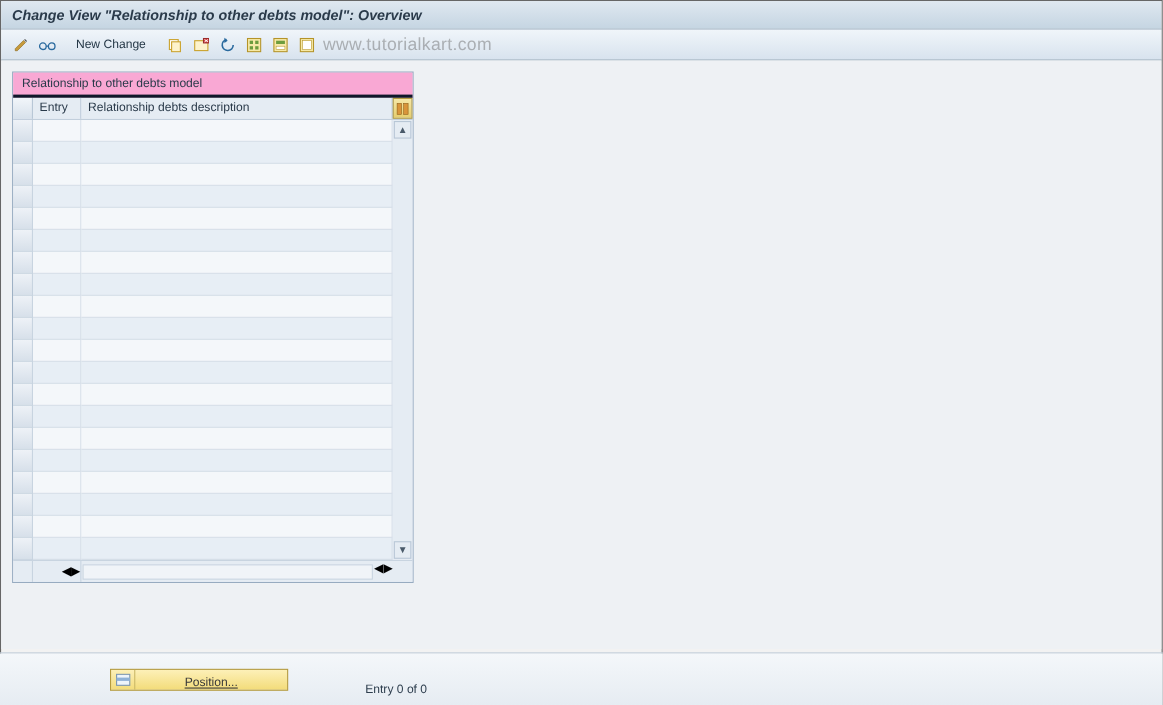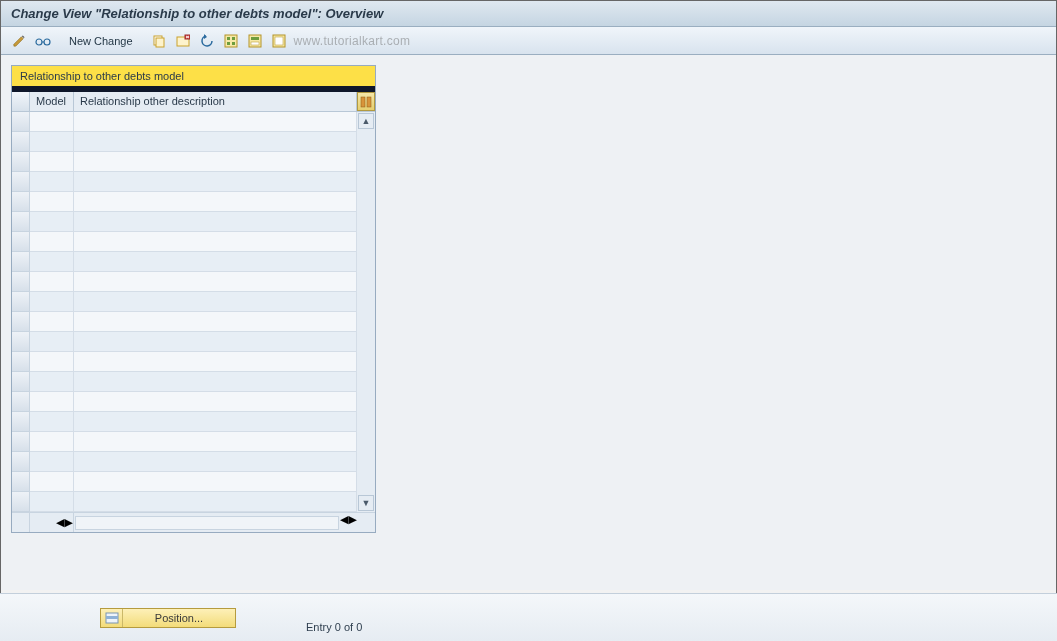--- a/index.html
+++ b/index.html
@@ -39,37 +39,37 @@
       width: 20px;
       height: 20px;
       cursor: pointer;
     }
     .tb-text {
       color: #243746;
       padding: 0 4px;
       cursor: pointer;
     }
     .tb-sep { width: 4px; }
-    .watermark { color: rgba(100,100,100,0.45); font-size:12px; margin-left:1px; letter-spacing:0.3px;}
+    .watermark { color: rgba(100,100,100,0.45); font-size:16px; margin-left:1px; letter-spacing:0.3px;}
     .content-area {
       background: #eef1f4;
       padding: 10px;
       height: calc(100% - 28px - 28px - 48px);
       position: relative;
     }
     .table-wrapper {
       border: 1px solid #97abc0;
       width: 365px;
       background: #e9eef4;
     }
     .tbl-title {
-      background: #fde047;
+      background: #f9a8d4;
       padding: 4px 8px;
       color: #2a3a4a;
-      border-bottom: 6px solid #0f172a;
+      border-bottom: 3px solid #0f172a;
     }
     .tbl-headers {
       display: flex;
       border-bottom: 1px solid #b8c7d6;
       background: #e5ecf3;
       height:20px;
       align-items: stretch;
     }
     .row-selector-header {
       width: 18px;
@@ -139,26 +139,27 @@
       position: absolute;
       left:0; right:0; bottom:0;
       height: 48px;
       background: linear-gradient(to bottom,#f4f7fa,#e6ecf2);
       border-top:1px solid #c3cfdb;
       display:flex; align-items:center;
       padding-left: 100px;
       gap: 70px;
     }
     .position-btn {
-      display:flex; align-items:center;
+      display:flex; align-items:flex-end;
       background: linear-gradient(to bottom,#fdf0b8,#f3dc7a);
       border:1px solid #b59b3e;
-      height:20px; width:136px;
+      height:20px; width:162px;
       cursor:pointer;
       color:#3a3a3a;
+      text-decoration:underline;
     }
     .position-btn .icon-box{
       width:22px;height:100%;display:flex;align-items:center;justify-content:center;
       border-right:1px solid #cbb868;
     }
     .position-btn .lbl{flex:1;text-align:center;}
     .entry-text { color:#2f3f4f;margin-top:19px; }
   </style>
 </head>
 <body>
@@ -226,22 +227,22 @@
       </svg>
   </span>
   <span class="watermark">www.tutorialkart.com</span>
 </div>
 
 <div class="content-area">
   <div class="table-wrapper">
     <div class="tbl-title">Relationship to other debts model</div>
     <div class="tbl-headers">
       <div class="row-selector-header"></div>
-      <div class="col-head col-model">Model</div>
-      <div class="col-head col-desc">Relationship other description</div>
+      <div class="col-head col-model">Entry</div>
+      <div class="col-head col-desc">Relationship debts description</div>
       <div class="col-config">
         <svg width="12" height="12" viewBox="0 0 12 12">
             <rect x="1" y="1" width="4" height="10" fill="#d8943a" stroke="#8a5a15" stroke-width="0.5"></rect>
             <rect x="7" y="1" width="4" height="10" fill="#d8943a" stroke="#8a5a15" stroke-width="0.5"></rect>
           </svg>
       </div>
     </div>
     <div class="tbl-body">
       <div class="tbl-rows" id="tbl-rows">
           <div class="tbl-row">

